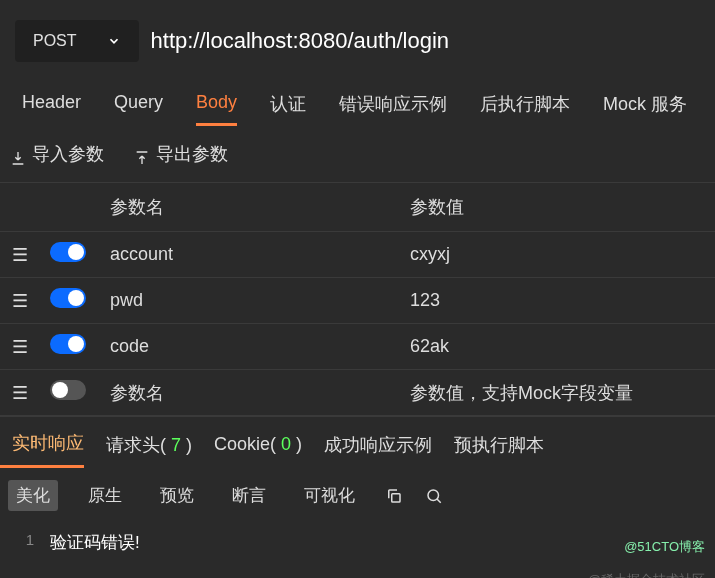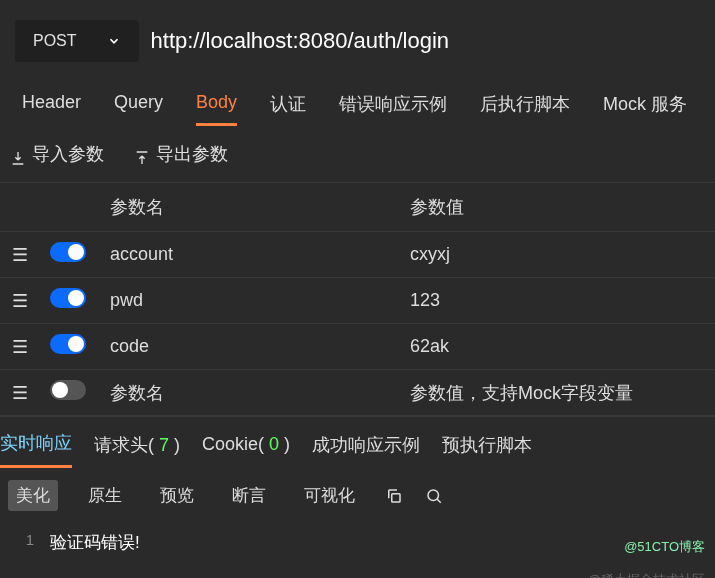--- a/index.html
+++ b/index.html
@@ -127,22 +127,23 @@
   overflow: hidden;
 }
 .rtab {
   font-size: 18px;
   color: #ddd;
   padding-bottom: 10px;
   cursor: pointer;
   white-space: nowrap;
 }
 .rtab.active {
-  color: #7dd3fc;
+  color: #fdba74;
   border-bottom: 3px solid #ff8040;
+  padding-left: 12px;
 }
 .count-green { color: #5cff5c; }
 .count-blue { color: #4db8ff; }
 .toolbar {
   display: flex;
   gap: 22px;
   align-items: center;
   padding: 12px 8px;
 }
 .tool-btn {

